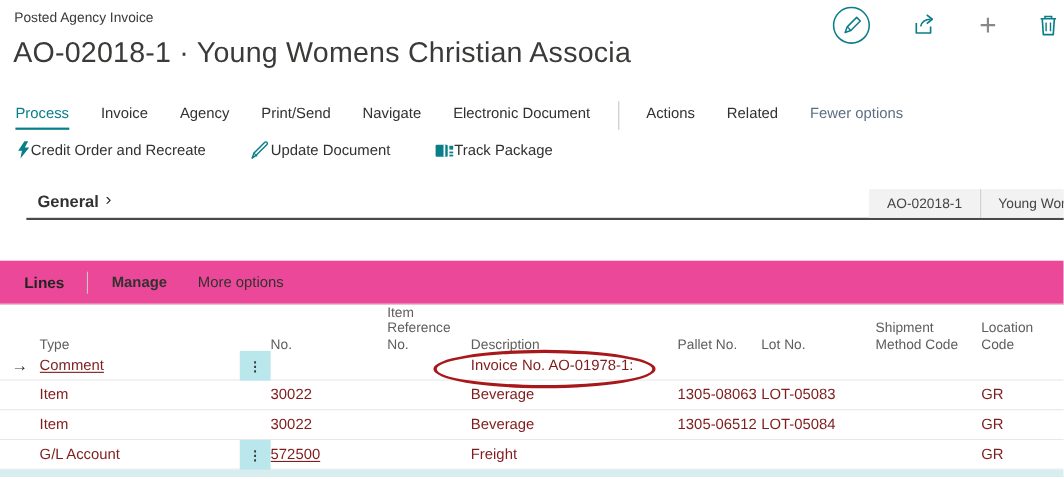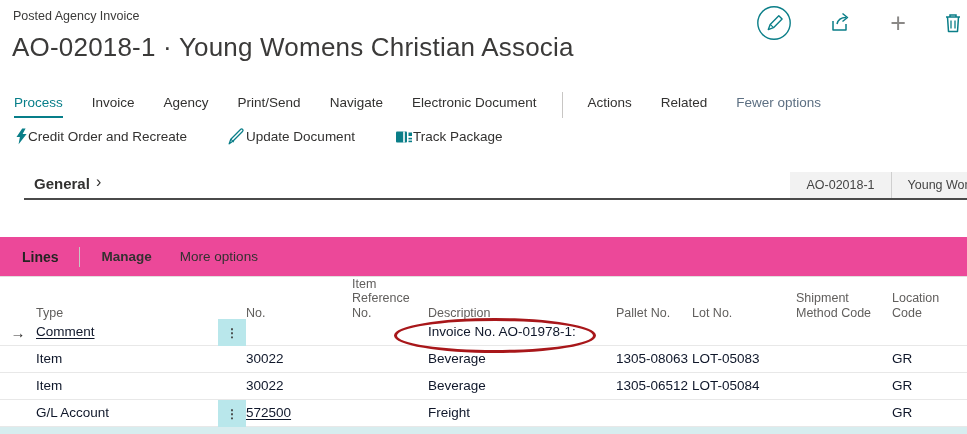--- a/index.html
+++ b/index.html
@@ -42,21 +42,21 @@
   .lines-tab { font-weight:700; font-size:14px; color:#252423; margin-left:22px; background:none; border:none; cursor:pointer; font-family:inherit; }
   .lines-divider { width:1px; height:20px; background:#c8c6c4; margin:0 22px 0 20px; }
   .lines-btn { background:none; border:none; font:inherit; cursor:pointer; color:#323130; margin-right:28px; }
   .lines-btn.manage { font-weight:600; }
 
   .grid { display:grid; grid-template-columns:36px 182px 28px 106px 76px 188px 76px 104px 96px 1fr; }
   .grid-head { height:42px; align-items:end; padding-bottom:0; }
   .grid-head .th { font-size:12.5px; color:#605e5c; line-height:1.15; padding:0 8px 5px 0; cursor:pointer; }
   .row { height:27px; border-bottom:1px solid #e8e8e8; align-items:center; }
   .row:first-of-type { border-top:1px solid #e8e8e8; }
-  .cell { font-size:13.5px; color:#0f172a; white-space:nowrap; overflow:hidden; padding-right:8px; height:27px; line-height:26px; }
+  .cell { font-size:13.5px; color:#7f1d1d; white-space:nowrap; overflow:hidden; padding-right:8px; height:27px; line-height:26px; }
   .cell.link { text-decoration:underline; text-underline-offset:2px; cursor:pointer; }
   .marker-cell { text-align:center; font-size:15px; color:#323130; line-height:26px; }
   .ellipsis-cell { background:#b9e7eb; display:flex; align-items:center; justify-content:center; cursor:pointer; height:27px; font-size:12px; font-weight:700; color:#3b3a39; letter-spacing:0; border:none; }
   .bottom-bar { height:7px; background:#d7edef; width:967px; }
 
   
   .annotation-ellipse {
     position:absolute; left:394px; top:318px; width:202px; height:35px;
     border:3px solid #a8171a; border-radius:50%; pointer-events:none;
   }

